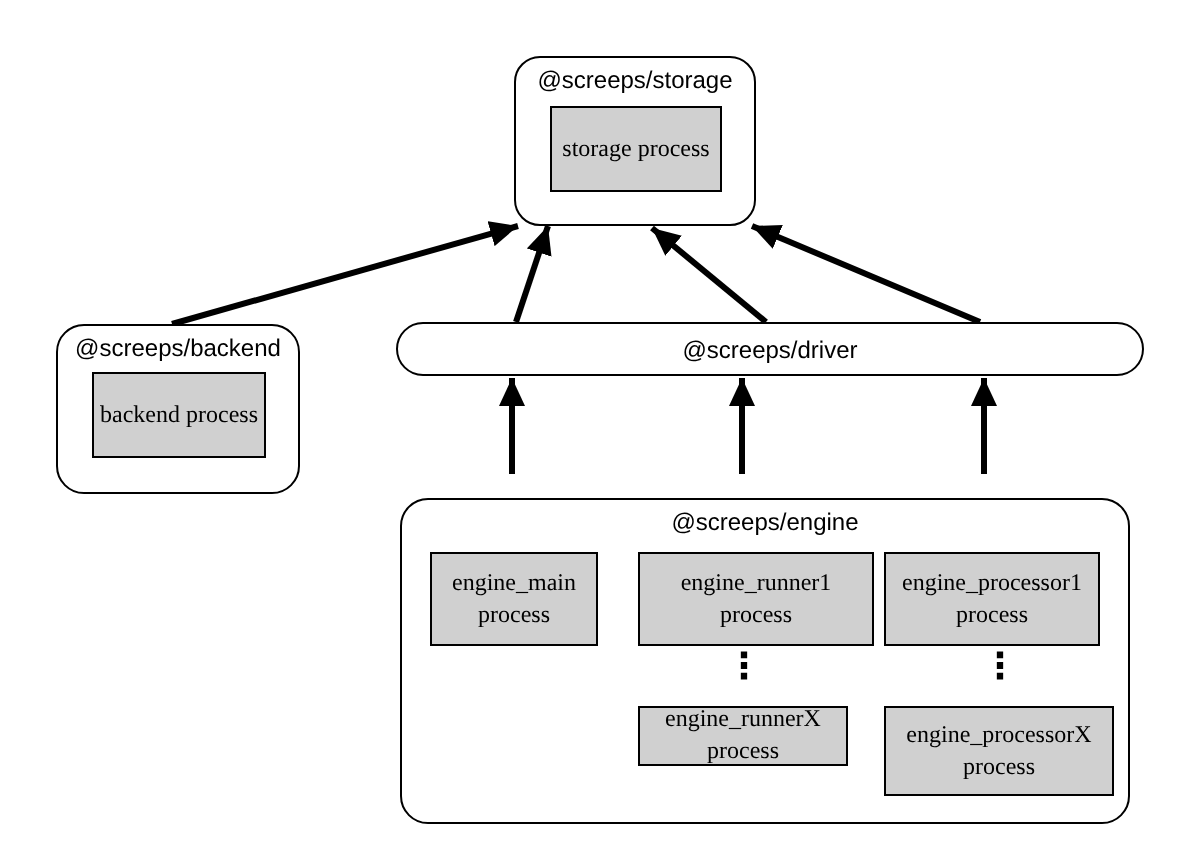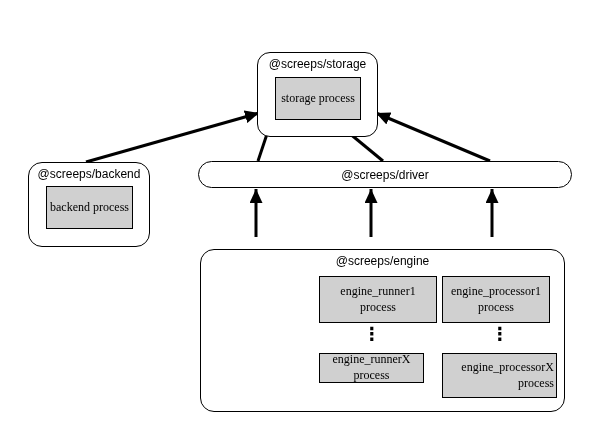--- a/index.html
+++ b/index.html
@@ -55,55 +55,58 @@
     </defs>
   <line x1="86" y1="162" x2="259" y2="113" stroke="#000000" stroke-width="3" marker-end="url(#ah)"></line>
       <line x1="258" y1="161" x2="274" y2="113" stroke="#000000" stroke-width="3" marker-end="url(#ah)"></line>
       <line x1="383" y1="161" x2="326" y2="114" stroke="#000000" stroke-width="3" marker-end="url(#ah)"></line>
       <line x1="490" y1="161" x2="376" y2="113" stroke="#000000" stroke-width="3" marker-end="url(#ah)"></line>
       <line x1="256" y1="237" x2="256" y2="189" stroke="#000000" stroke-width="3" marker-end="url(#ah)"></line>
       <line x1="371" y1="237" x2="371" y2="189" stroke="#000000" stroke-width="3" marker-end="url(#ah)"></line>
       <line x1="492" y1="237" x2="492" y2="189" stroke="#000000" stroke-width="3" marker-end="url(#ah)"></line>
     </svg>
 
-  <div class="pkg" style="left:257px; top:28px; width:121px; height:85px; border-radius:13px;margin-top:24px;">
+  <div class="pkg" style="left:257px; top:28px; width:121px; height:85px; border-radius:13px;">
     <div class="pkg-label">@screeps/storage</div>
     <div class="proc" style="left:17px; top:24px; width:86px; height:43px;">
       <span>storage process</span>
     </div>
   </div>
 
   <div class="pkg" style="left:28px; top:162px; width:122px; height:85px; border-radius:14px;">
     <div class="pkg-label">@screeps/backend</div>
     <div class="proc" style="left:17px; top:23px; width:87px; height:43px;">
       <span>backend process</span>
     </div>
   </div>
 
   <div class="pkg" style="left:198px; top:161px; width:374px; height:27px; border-radius:13.5px;">
     <div class="pkg-label-centered">@screeps/driver</div>
   </div>
 
   <div class="pkg" style="left:200px; top:237px; width:365px; height:163px; border-radius:14px;margin-top:12px;">
     <div class="pkg-label">@screeps/engine</div>
 
+    <div class="proc" style="left:14px; top:26px; width:84px; height:47px;">
+      <span>engine_main process</span>
+    </div>
 
     <div class="proc" style="left:118px; top:26px; width:118px; height:47px;">
       <span>engine_runner1 process</span>
     </div>
 
     <div class="proc" style="left:241px; top:26px; width:108px; height:47px;">
       <span>engine_processor1 process</span>
     </div>
 
     <div class="dots" style="left:162px; top:75px; width:16px;">⋮</div>
     <div class="dots" style="left:290px; top:75px; width:16px;">⋮</div>
 
     <div class="proc" style="left:118px; top:103px; width:105px; height:30px;">
       <span>engine_runnerX process</span>
     </div>
 
-    <div class="proc" style="left:241px; top:103px; width:115px; height:45px;text-align:right;">
+    <div class="proc" style="left:241px; top:103px; width:115px; height:45px;">
       <span>engine_processorX process</span>
     </div>
   </div>
 
 </div>
 
 </body></html>

